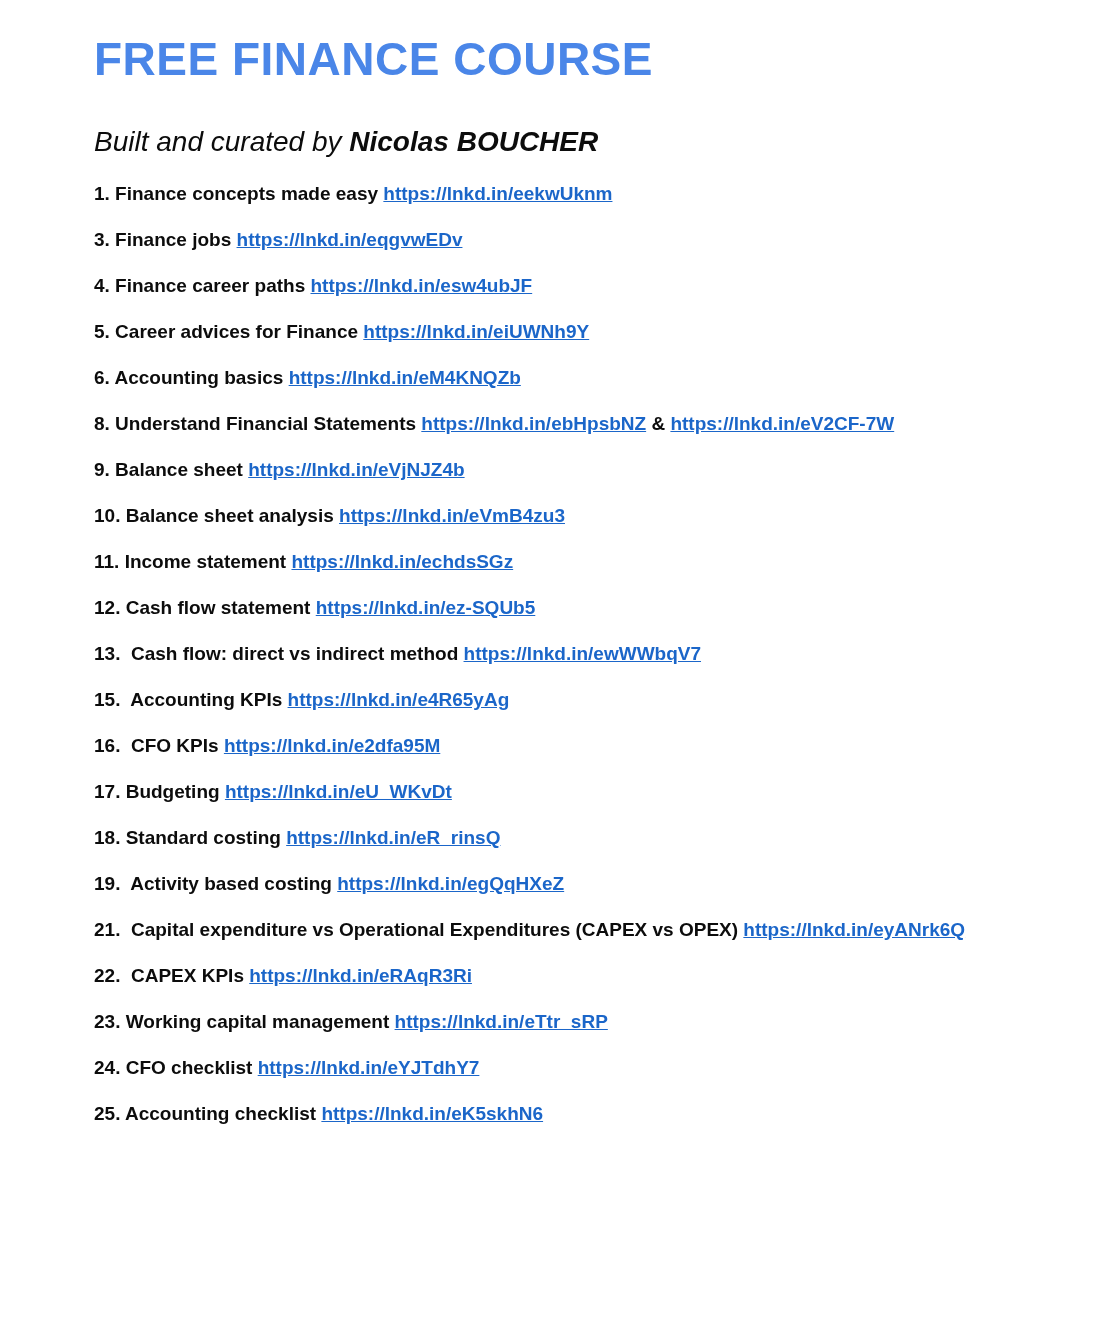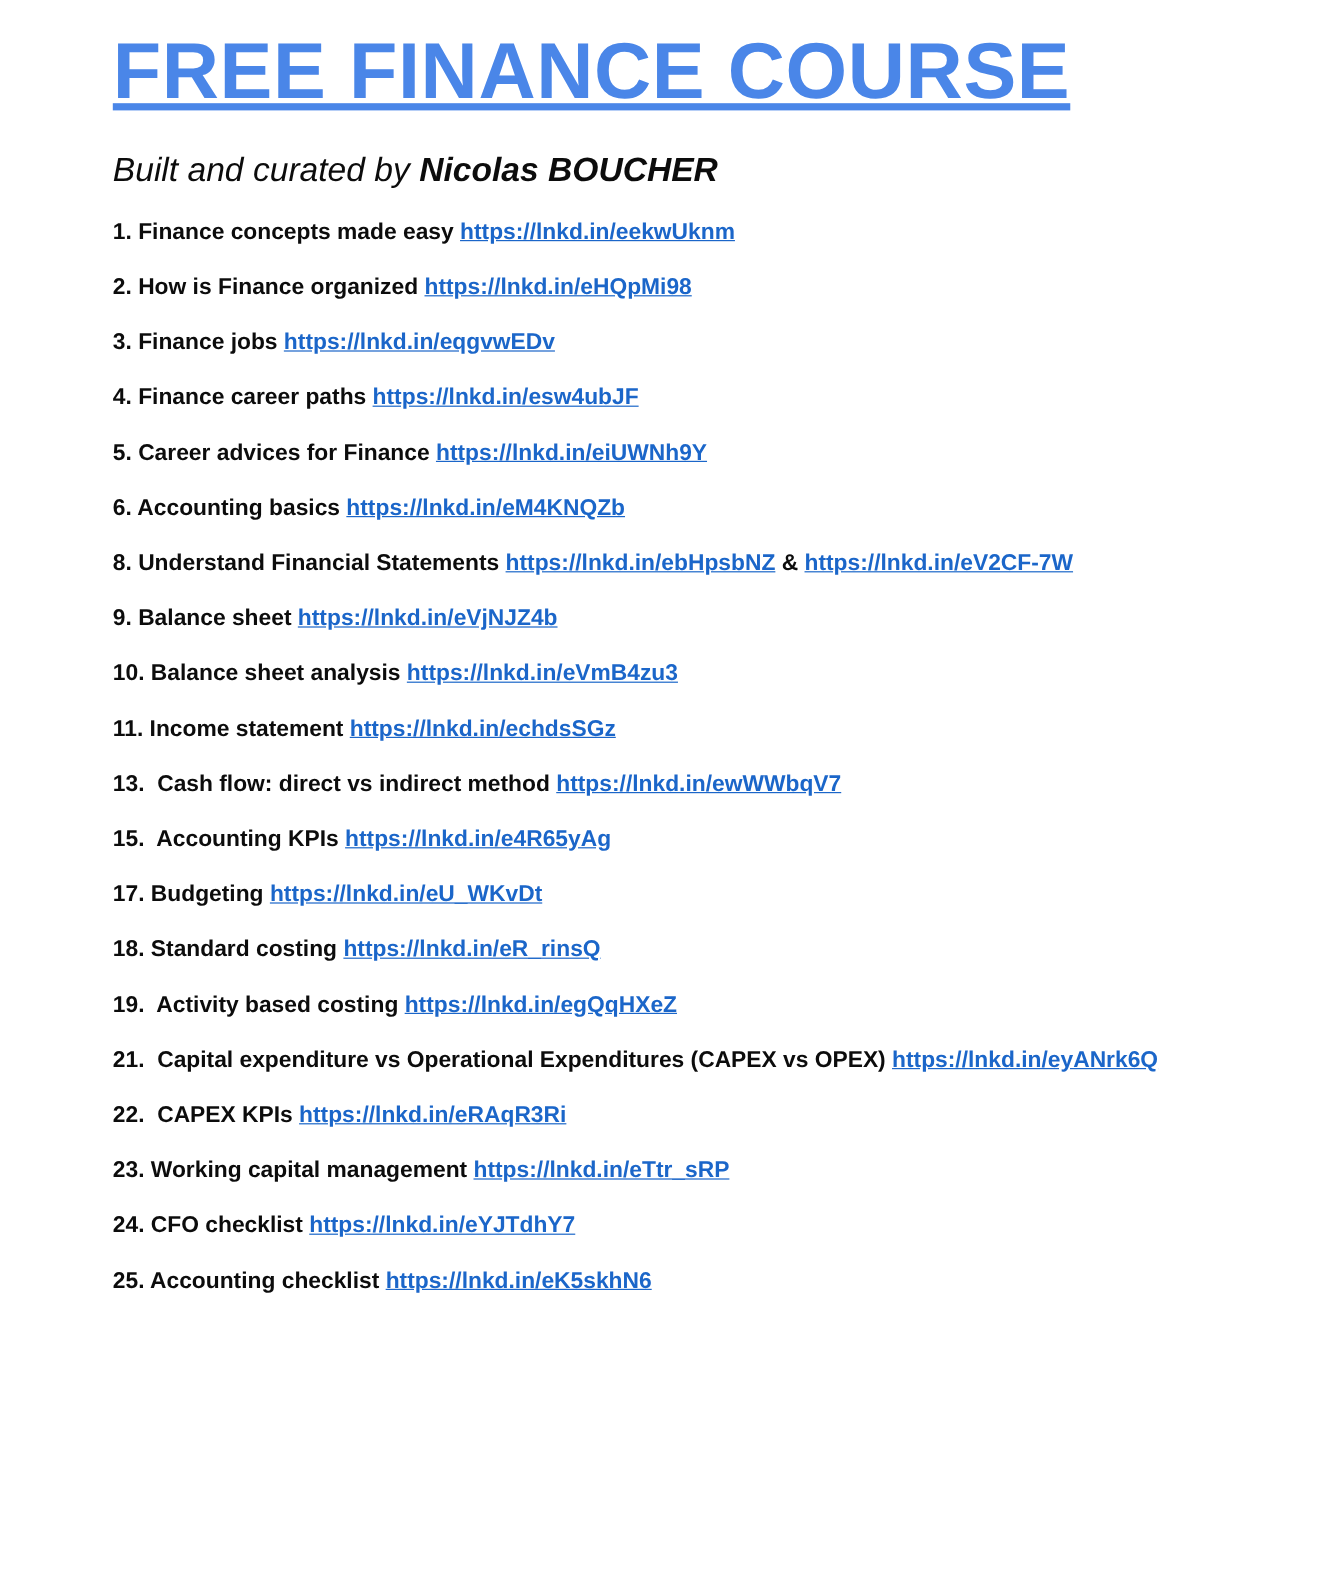--- a/index.html
+++ b/index.html
@@ -14,26 +14,25 @@
   }
   .page {
     width: 1104px;
     min-height: 1326px;
     background: #ffffff;
     padding: 24px 56px 30px 94px;
   }
   .doc-title {
     margin: 0;
     color: var(--title-color, #4a86e8);
-    font-size: 66px;
+    font-size: 46px;
     line-height: 70px;
     font-weight: 700;
     letter-spacing: 0.5px;
     white-space: nowrap;
-    text-decoration: underline;
   }
   .subtitle {
     margin-top: 36px;
     font-size: 28px;
     line-height: 23px;
     font-style: italic;
     color: #0c0c0c;
   }
   .subtitle .author {
     font-weight: 700;
@@ -61,31 +60,32 @@
 </head>
 <body>
 
 <div class="page">
   <h1 class="doc-title">FREE FINANCE COURSE</h1>
 
   <div class="subtitle"><span>Built and curated by </span><span class="author">Nicolas BOUCHER</span></div>
 
   <div class="course-list">
       <div class="item"><span>1. Finance concepts made easy </span><a class="link" href="#">https://lnkd.in/eekwUknm</a></div>
-      <div class="item"><span>2. How is Finance organized </span><a class="link" href="#">https://lnkd.in/eHQpMi98</a></div>
       <div class="item"><span>3. Finance jobs </span><a class="link" href="#">https://lnkd.in/eqgvwEDv</a></div>
       <div class="item"><span>4. Finance career paths </span><a class="link" href="#">https://lnkd.in/esw4ubJF</a></div>
       <div class="item"><span>5. Career advices for Finance </span><a class="link" href="#">https://lnkd.in/eiUWNh9Y</a></div>
       <div class="item"><span>6. Accounting basics </span><a class="link" href="#">https://lnkd.in/eM4KNQZb</a></div>
       <div class="item"><span>8. Understand Financial Statements </span><a class="link" href="#">https://lnkd.in/ebHpsbNZ</a><span class="sep"> &amp; </span><a class="link" href="#">https://lnkd.in/eV2CF-7W</a></div>
       <div class="item"><span>9. Balance sheet </span><a class="link" href="#">https://lnkd.in/eVjNJZ4b</a></div>
       <div class="item"><span>10. Balance sheet analysis </span><a class="link" href="#">https://lnkd.in/eVmB4zu3</a></div>
       <div class="item"><span>11. Income statement </span><a class="link" href="#">https://lnkd.in/echdsSGz</a></div>
+      <div class="item"><span>12. Cash flow statement </span><a class="link" href="#">https://lnkd.in/ez-SQUb5</a></div>
       <div class="item"><span>13.  Cash flow: direct vs indirect method </span><a class="link" href="#">https://lnkd.in/ewWWbqV7</a></div>
       <div class="item"><span>15.  Accounting KPIs </span><a class="link" href="#">https://lnkd.in/e4R65yAg</a></div>
+      <div class="item"><span>16.  CFO KPIs </span><a class="link" href="#">https://lnkd.in/e2dfa95M</a></div>
       <div class="item"><span>17. Budgeting </span><a class="link" href="#">https://lnkd.in/eU_WKvDt</a></div>
       <div class="item"><span>18. Standard costing </span><a class="link" href="#">https://lnkd.in/eR_rinsQ</a></div>
       <div class="item"><span>19.  Activity based costing </span><a class="link" href="#">https://lnkd.in/egQqHXeZ</a></div>
       <div class="item"><span>21.  Capital expenditure vs Operational Expenditures (CAPEX vs OPEX) </span><a class="link" href="#">https://lnkd.in/eyANrk6Q</a></div>
       <div class="item"><span>22.  CAPEX KPIs </span><a class="link" href="#">https://lnkd.in/eRAqR3Ri</a></div>
       <div class="item"><span>23. Working capital management </span><a class="link" href="#">https://lnkd.in/eTtr_sRP</a></div>
       <div class="item"><span>24. CFO checklist </span><a class="link" href="#">https://lnkd.in/eYJTdhY7</a></div>
       <div class="item"><span>25. Accounting checklist </span><a class="link" href="#">https://lnkd.in/eK5skhN6</a></div>
     </div>
 </div>

